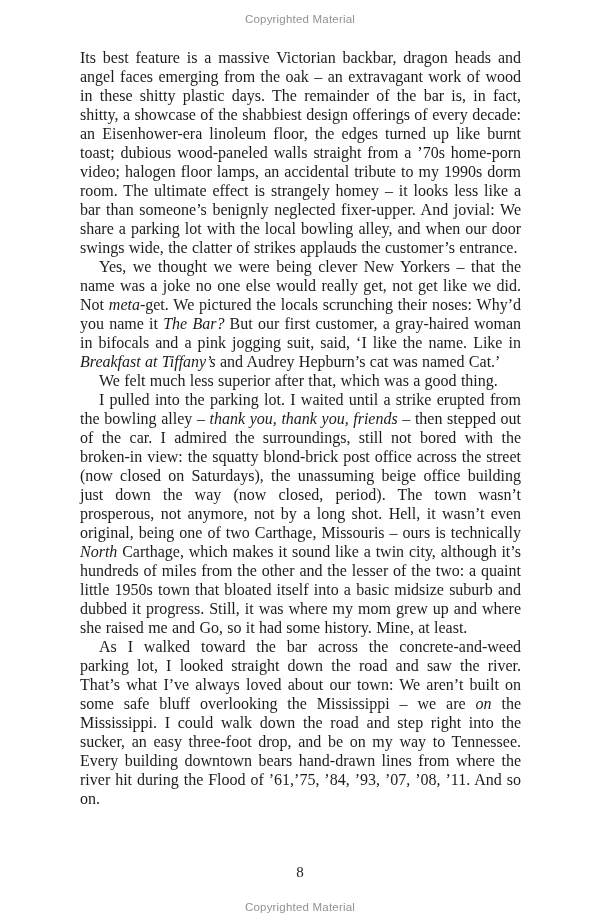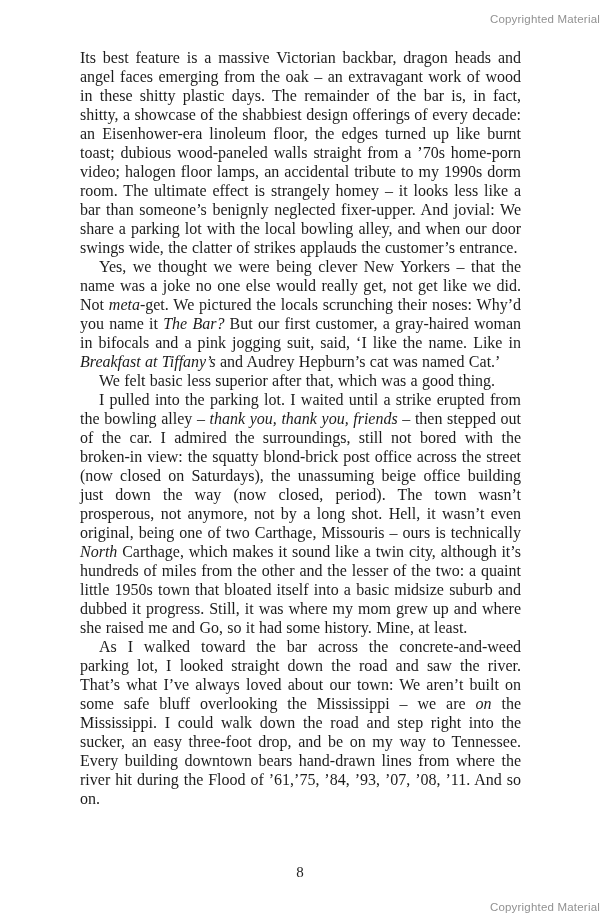--- a/index.html
+++ b/index.html
@@ -13,21 +13,21 @@
     height: 915px;
     background: #ffffff;
     overflow: hidden;
     font-family: "Liberation Serif", serif;
     color: #1c1c1c;
   }
   .copyright {
     position: absolute;
     left: 0;
     width: 100%;
-    text-align: right;
+    text-align: center;
     font-family: "Liberation Sans", sans-serif;
     font-size: 11.5px;
     color: #919191;
     letter-spacing: 0.2px;
   }
   .copyright.top { top: 13px; }
   .copyright.bottom { top: 901px; }
   .text-block {
     position: absolute;
     top: 48px;
@@ -63,21 +63,21 @@
 </style>
 </head>
 <body>
 
 <div class="page">
   <div class="copyright top">Copyrighted Material</div>
 
   <div class="text-block">
       <p class="para"><span>Its best feature is a massive Victorian backbar, dragon heads and angel faces emerging from the oak – an extravagant work of wood in these shitty plastic days. The remainder of the bar is, in fact, shitty, a showcase of the shabbiest design offerings of every decade: an Eisenhower-era linoleum floor, the edges turned up like burnt toast; dubious wood-paneled walls straight from a ’70s home-porn video; halogen floor lamps, an accidental tribute to my 1990s dorm room. The ultimate effect is strangely homey – it looks less like a bar than someone’s benignly neglected fixer-upper. And jovial: We share a parking lot with the local bowling alley, and when our door swings wide, the clatter of strikes applauds the customer’s entrance.</span></p>
       <p class="para indent"><span>Yes, we thought we were being clever New Yorkers – that the name was a joke no one else would really get, not get like we did. Not </span><em>meta</em><span>-get. We pictured the locals scrunching their noses: Why’d you name it </span><em>The Bar?</em><span> But our first customer, a gray-haired woman in bifocals and a pink jogging suit, said, ‘I like the name. Like in </span><em>Breakfast at Tiffany’s</em><span> and Audrey Hepburn’s cat was named Cat.’</span></p>
-      <p class="para indent"><span>We felt basic less superior after that, which was a good thing.</span></p>
+      <p class="para indent"><span>We felt much less superior after that, which was a good thing.</span></p>
       <p class="para indent"><span>I pulled into the parking lot. I waited until a strike erupted from the bowling alley – </span><em>thank you, thank you, friends</em><span> – then stepped out of the car. I admired the surroundings, still not bored with the broken-in view: the squatty blond-brick post office across the street (now closed on Saturdays), the unassuming beige office building just down the way (now closed, period). The town wasn’t prosperous, not anymore, not by a long shot. Hell, it wasn’t even original, being one of two Carthage, Missouris – ours is technically </span><em>North</em><span> Carthage, which makes it sound like a twin city, although it’s hundreds of miles from the other and the lesser of the two: a quaint little 1950s town that bloated itself into a basic midsize suburb and dubbed it progress. Still, it was where my mom grew up and where she raised me and Go, so it had some history. Mine, at least.</span></p>
       <p class="para indent"><span>As I walked toward the bar across the concrete-and-weed parking lot, I looked straight down the road and saw the river. That’s what I’ve always loved about our town: We aren’t built on some safe bluff overlooking the Mississippi – we are </span><em>on</em><span> the Mississippi. I could walk down the road and step right into the sucker, an easy three-foot drop, and be on my way to Tennessee. Every building downtown bears hand-drawn lines from where the river hit during the Flood of ’61,’75, ’84, ’93, ’07, ’08, ’11. And so on.</span></p>
     </div>
 
   <div class="page-number">8</div>
 
   <div class="copyright bottom">Copyrighted Material</div>
 </div>
 
 </body></html>

